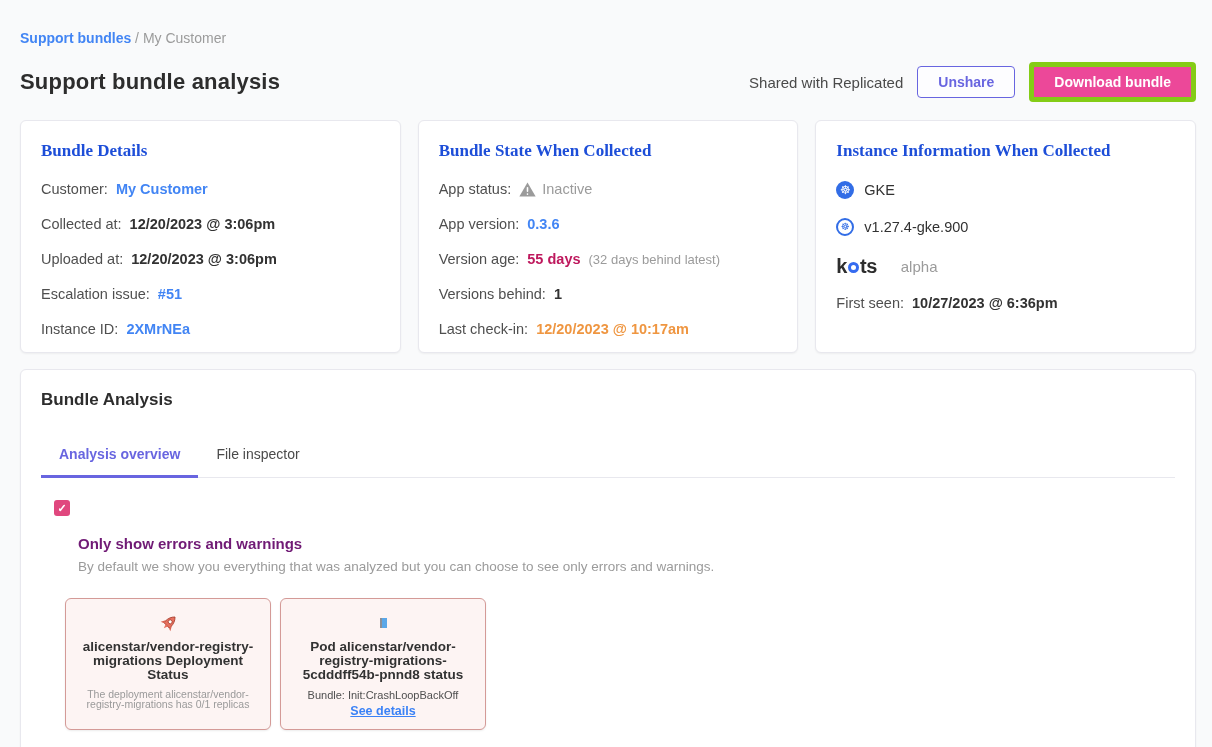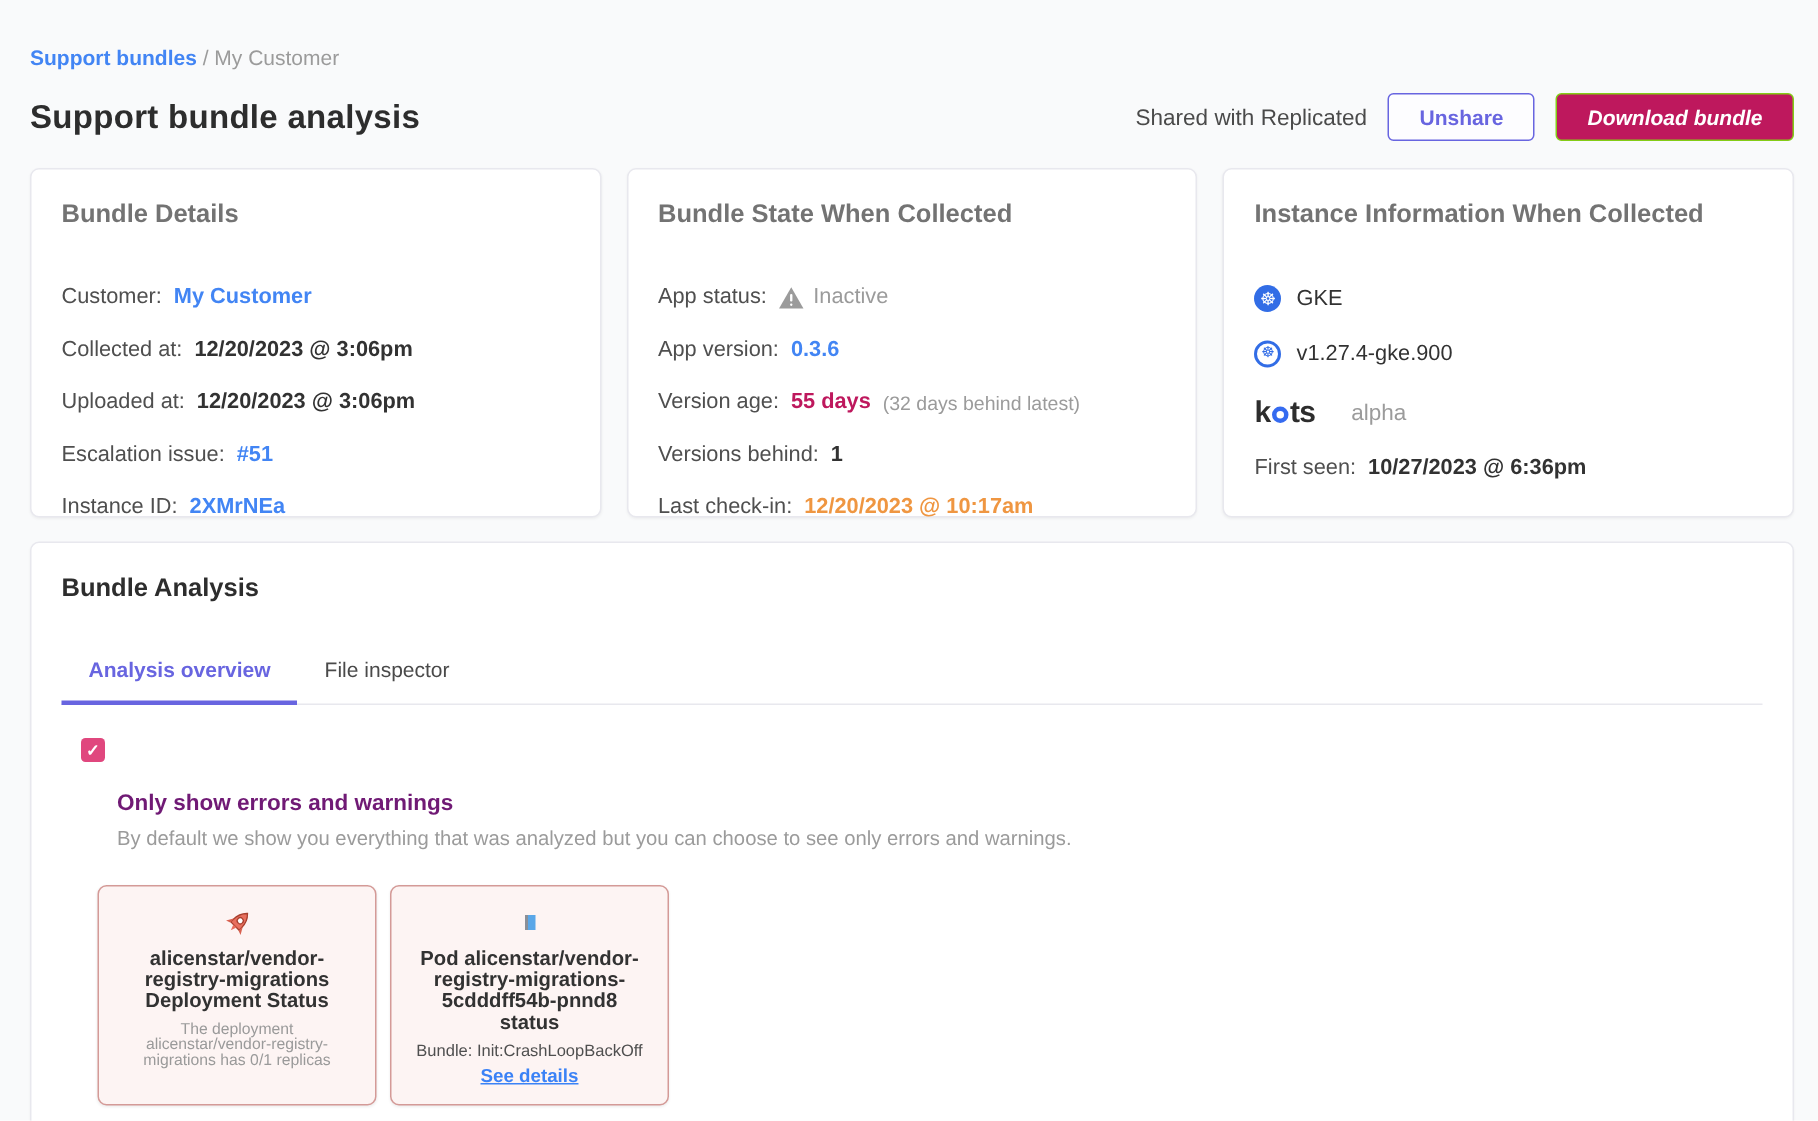--- a/index.html
+++ b/index.html
@@ -18,30 +18,30 @@
   .breadcrumb .crumb-link { color: #4285f4; font-weight: 600; text-decoration: none; cursor: pointer; }
   .breadcrumb .crumb-sep, .breadcrumb .crumb-current { color: #9b9b9b; font-weight: 400; }
 
   
   .header-row { display: flex; align-items: center; margin-top: 16px; justify-content: space-between; }
   .page-title { font-size: 22px; font-weight: 700; color: #2d2d2d; letter-spacing: 0.2px; }
   .header-right { margin-left: auto; display: flex; align-items: center; gap: 14px; }
   .shared-text { font-size: 15px; color: #4a4a4a; }
   .btn { font-family: "Liberation Sans", sans-serif; font-size: 14px; font-weight: 700; border-radius: 4px; padding: 7px 20px; cursor: pointer; }
   .btn-outline { background: #fdfdff; color: #6865e0; border: 1px solid #6865e0; }
-  .btn-primary { background: #be185d; color: #ffffff; border: 1px solid #84cc16; font-style: italic; }
+  .btn-primary { background: #ec4899; color: #ffffff; border: 5px solid #84cc16; }
 
   
   .cards-row { display: flex; gap: 17px; margin-top: 18px; }
   .card {
     background: #ffffff; border: 1px solid #e8e8ee; border-radius: 6px;
     box-shadow: 0 1px 2px rgba(0,0,0,0.05);
     flex: 1; padding: 20px; height: 233px;
   }
-  .card-heading { font-size: 17px; font-weight: 600; color: #737373; margin-bottom: 37px; }
+  .card-heading { font-size: 17px; font-weight: 600; color: #1d4ed8; margin-bottom: 20px; font-family: Liberation Serif, serif; }
   .info-row { display: flex; align-items: center; font-size: 14.5px; margin-bottom: 19px; }
   .info-label { color: #4f4f4f; margin-right: 8px; white-space: nowrap; }
   .val-link { color: #4285f4; font-weight: 600; text-decoration: none; cursor: pointer; }
   .val-bold { color: #323232; font-weight: 600; }
   .val-muted { color: #9b9b9b; }
   .val-green { color: #be185d; font-weight: 600; }
   .val-orange { color: #ef9641; font-weight: 600; }
   .note-muted { color: #9b9b9b; font-size: 13px; margin-left: 8px; }
 
   .warn-icon { width: 17px; height: 15px; margin-right: 6px; display: inline-block; }
@@ -76,21 +76,21 @@
     display: inline-flex; align-items: center; justify-content: center;
     margin: 4px 0 0 13px; cursor: pointer; flex: 0 0 auto;
   }
   .filter-text { margin-left: 8px; }
   .filter-label { font-size: 15px; font-weight: 600; color: #701a75; cursor: pointer; margin-top: 39px; }
   .filter-desc { font-size: 13.5px; color: #9b9b9b; margin-top: 7px; }
 
   
   .results-row { display: flex; gap: 9px; margin-top: 24px; margin-left: 24px; }
   .result-card {
-    width: 186px; min-height: 126px;
+    width: 206px; min-height: 126px;
     background: #fdf4f3; border: 1px solid #d49a97; border-radius: 6px;
     box-shadow: 0 1px 2px rgba(0,0,0,0.08);
     padding: 10px 12px; text-align: center;
   }
   .result-icon-slot { height: 28px; display: flex; align-items: center; justify-content: center; }
   .rocket-svg { width: 21px; height: 21px; }
   .pod-icon { width: 7px; height: 10px; display: inline-block; background: linear-gradient(to right, #8a8f98 30%, #5aa7e8 30%); }
   .result-title { font-size: 13.5px; font-weight: 700; color: #323232; line-height: 1.05; margin-top: 3px; word-wrap: break-word; }
   .result-msg { font-size: 10.5px; color: #9a9a9a; line-height: 1.0; margin-top: 6px; }
   .result-status { font-size: 11px; color: #4f4f4f; margin-top: 6px; }

